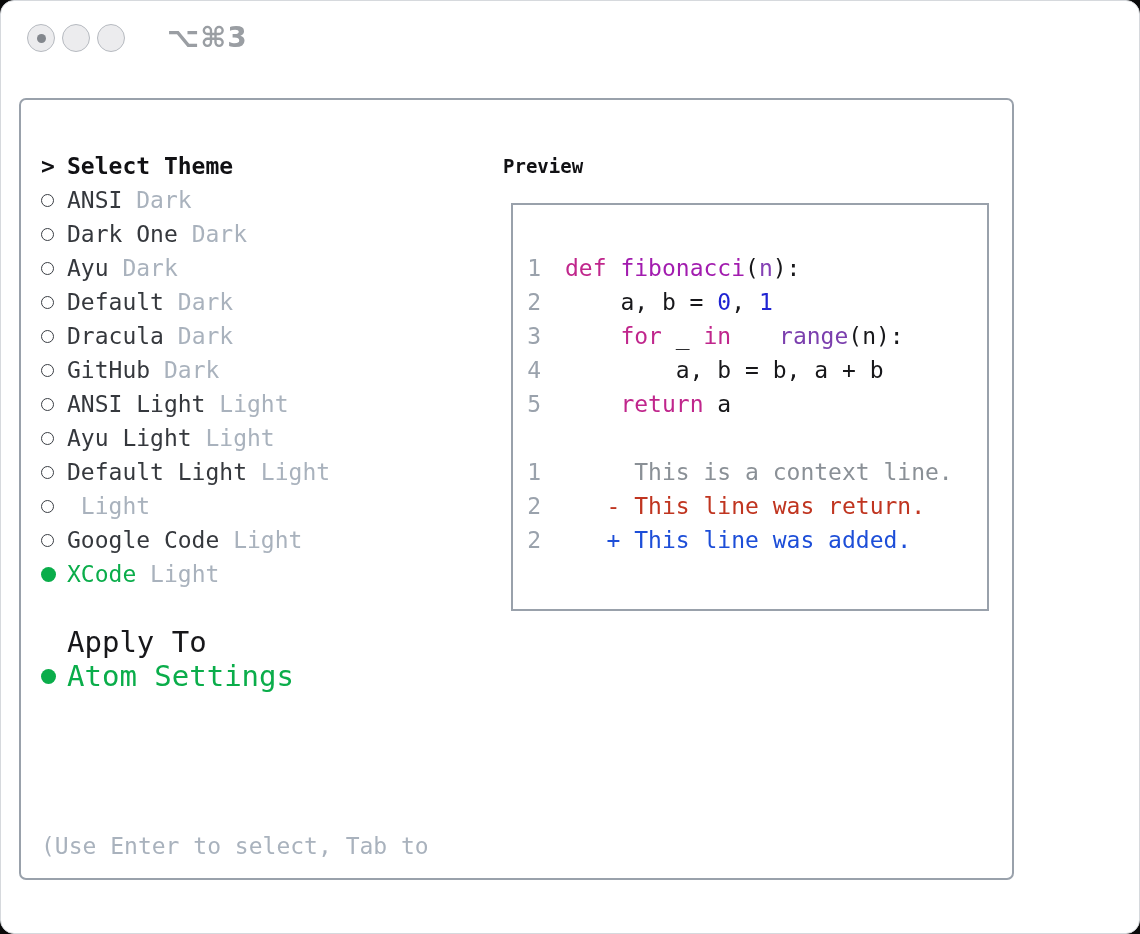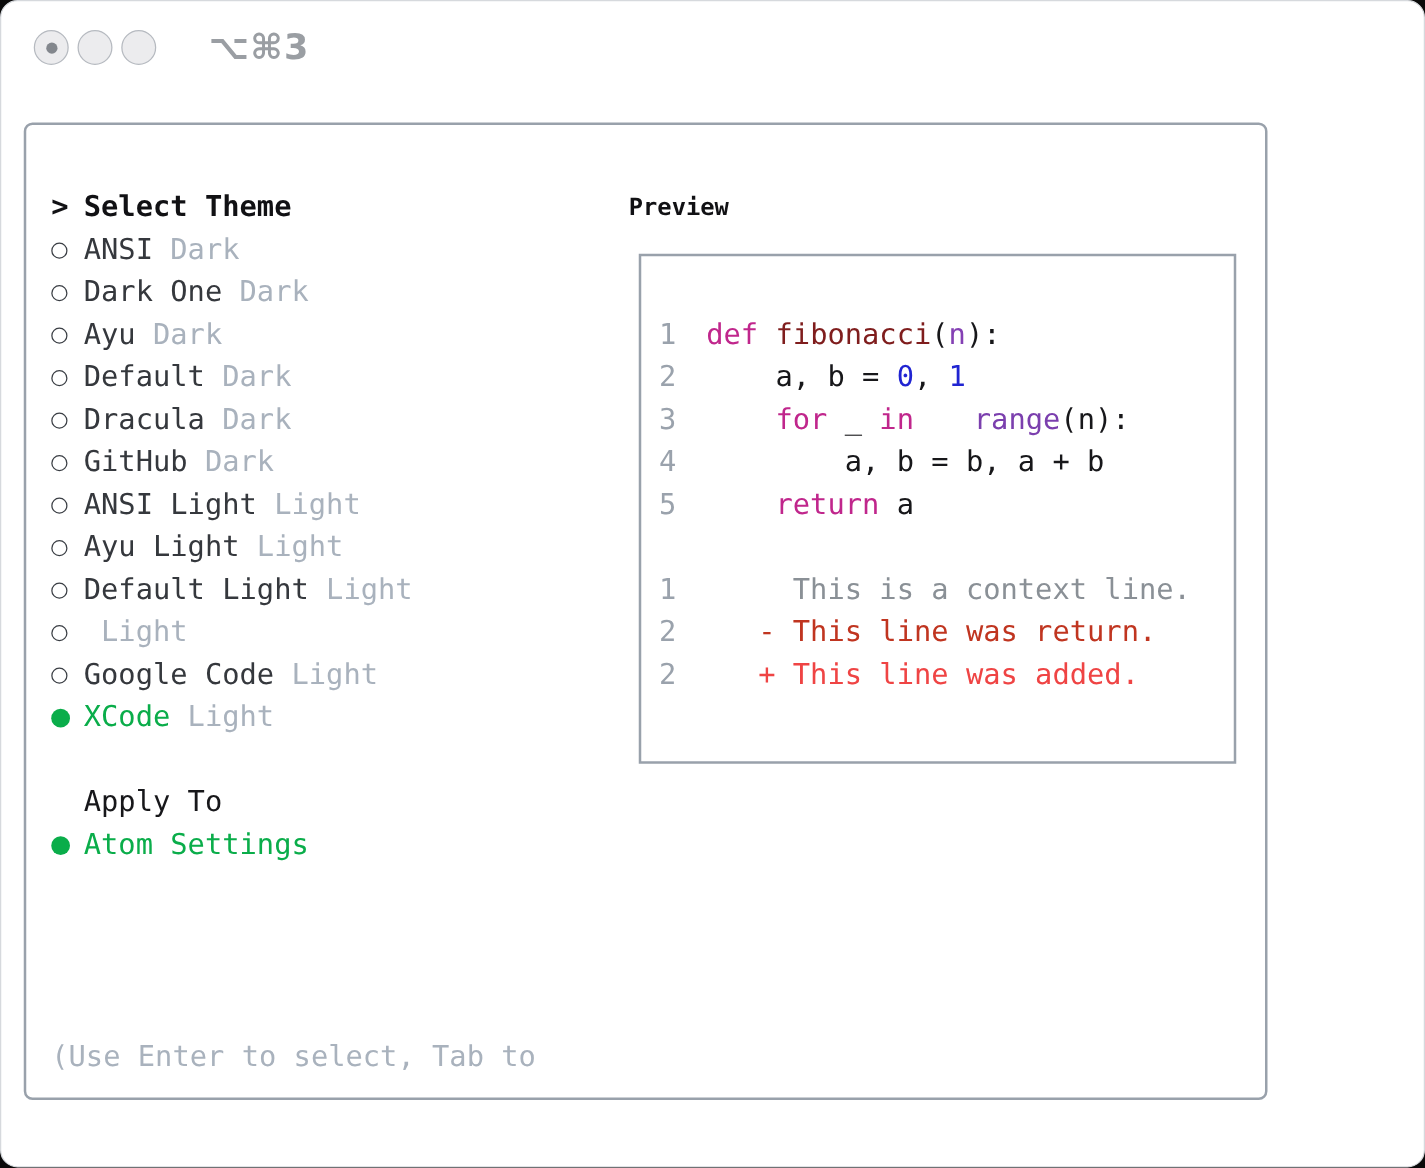--- a/index.html
+++ b/index.html
@@ -40,48 +40,48 @@
   .circle { width:13px; height:13px; border-radius:50%; border:1.5px solid #3a3e44; }
   .circle.sel { width:15px; height:15px; border:none; background:#0aad4a; }
   .prompt { color:#111114; font-weight:bold; font-size:23px; }
 
   .theme-block { position:absolute; left:20px; top:49px; font-size:23px; }
   .title-label { color:#111114; font-weight:bold; }
   .tname { color:#35383d; }
   .tname.sel { color:#0aad4a; }
   .tvariant { color:#a9b2bd; }
 
-  .apply-block { position:absolute; left:20px; top:525px; font-size:23px; }
+  .apply-block { position:absolute; left:20px; top:525px; font-size:29px; }
   .apply-title { color:#17171a; padding-left:26px; }
   .aname { color:#35383d; }
   .aname.sel { color:#0aad4a; }
 
   .help { position:absolute; left:20px; top:661px; font-size:23px; line-height:34px;
           color:#a9b2bd; white-space:pre; }
 
   
   .preview-title { position:absolute; left:482px; top:49px; height:34px; line-height:34px;
                    font-size:19px; font-weight:bold; color:#111114; }
   .preview-box {
     position:absolute; left:490px; top:103px; width:478px; height:408px;
     border:2px solid #99a1ab; background:#ffffff; overflow:hidden;
   }
   .code { padding:46px 0 0 12px; font-size:23px; }
   .code-line { display:flex; height:34px; align-items:center; white-space:pre; }
   .ln { display:inline-block; width:16px; text-align:right; margin-right:24px;
         color:#9aa2ac; flex:none; }
   .seg-kw   { color:#c0268c; }
-  .seg-fn   { color:#7f1d1d;text-align:center; }
+  .seg-fn   { color:#a21caf;text-align:center; }
   .seg-num  { color:#2024d2; }
   .seg-call { color:#7b3fae;margin-left:34px; }
   .seg-pm   { color:#8440b4; }
   .seg-pl   { color:#17171a; }
   .seg-ctx  { color:#8a9096; }
   .seg-del  { color:#c03520; }
-  .seg-add  { color:#ef4444; }
+  .seg-add  { color:#1d4ed8; }
 </style>
 </head>
 <body>
 
 <div class="window">
 
   <div class="titlebar">
     <div class="light l1">
       <div class="dot"></div>
     </div>

